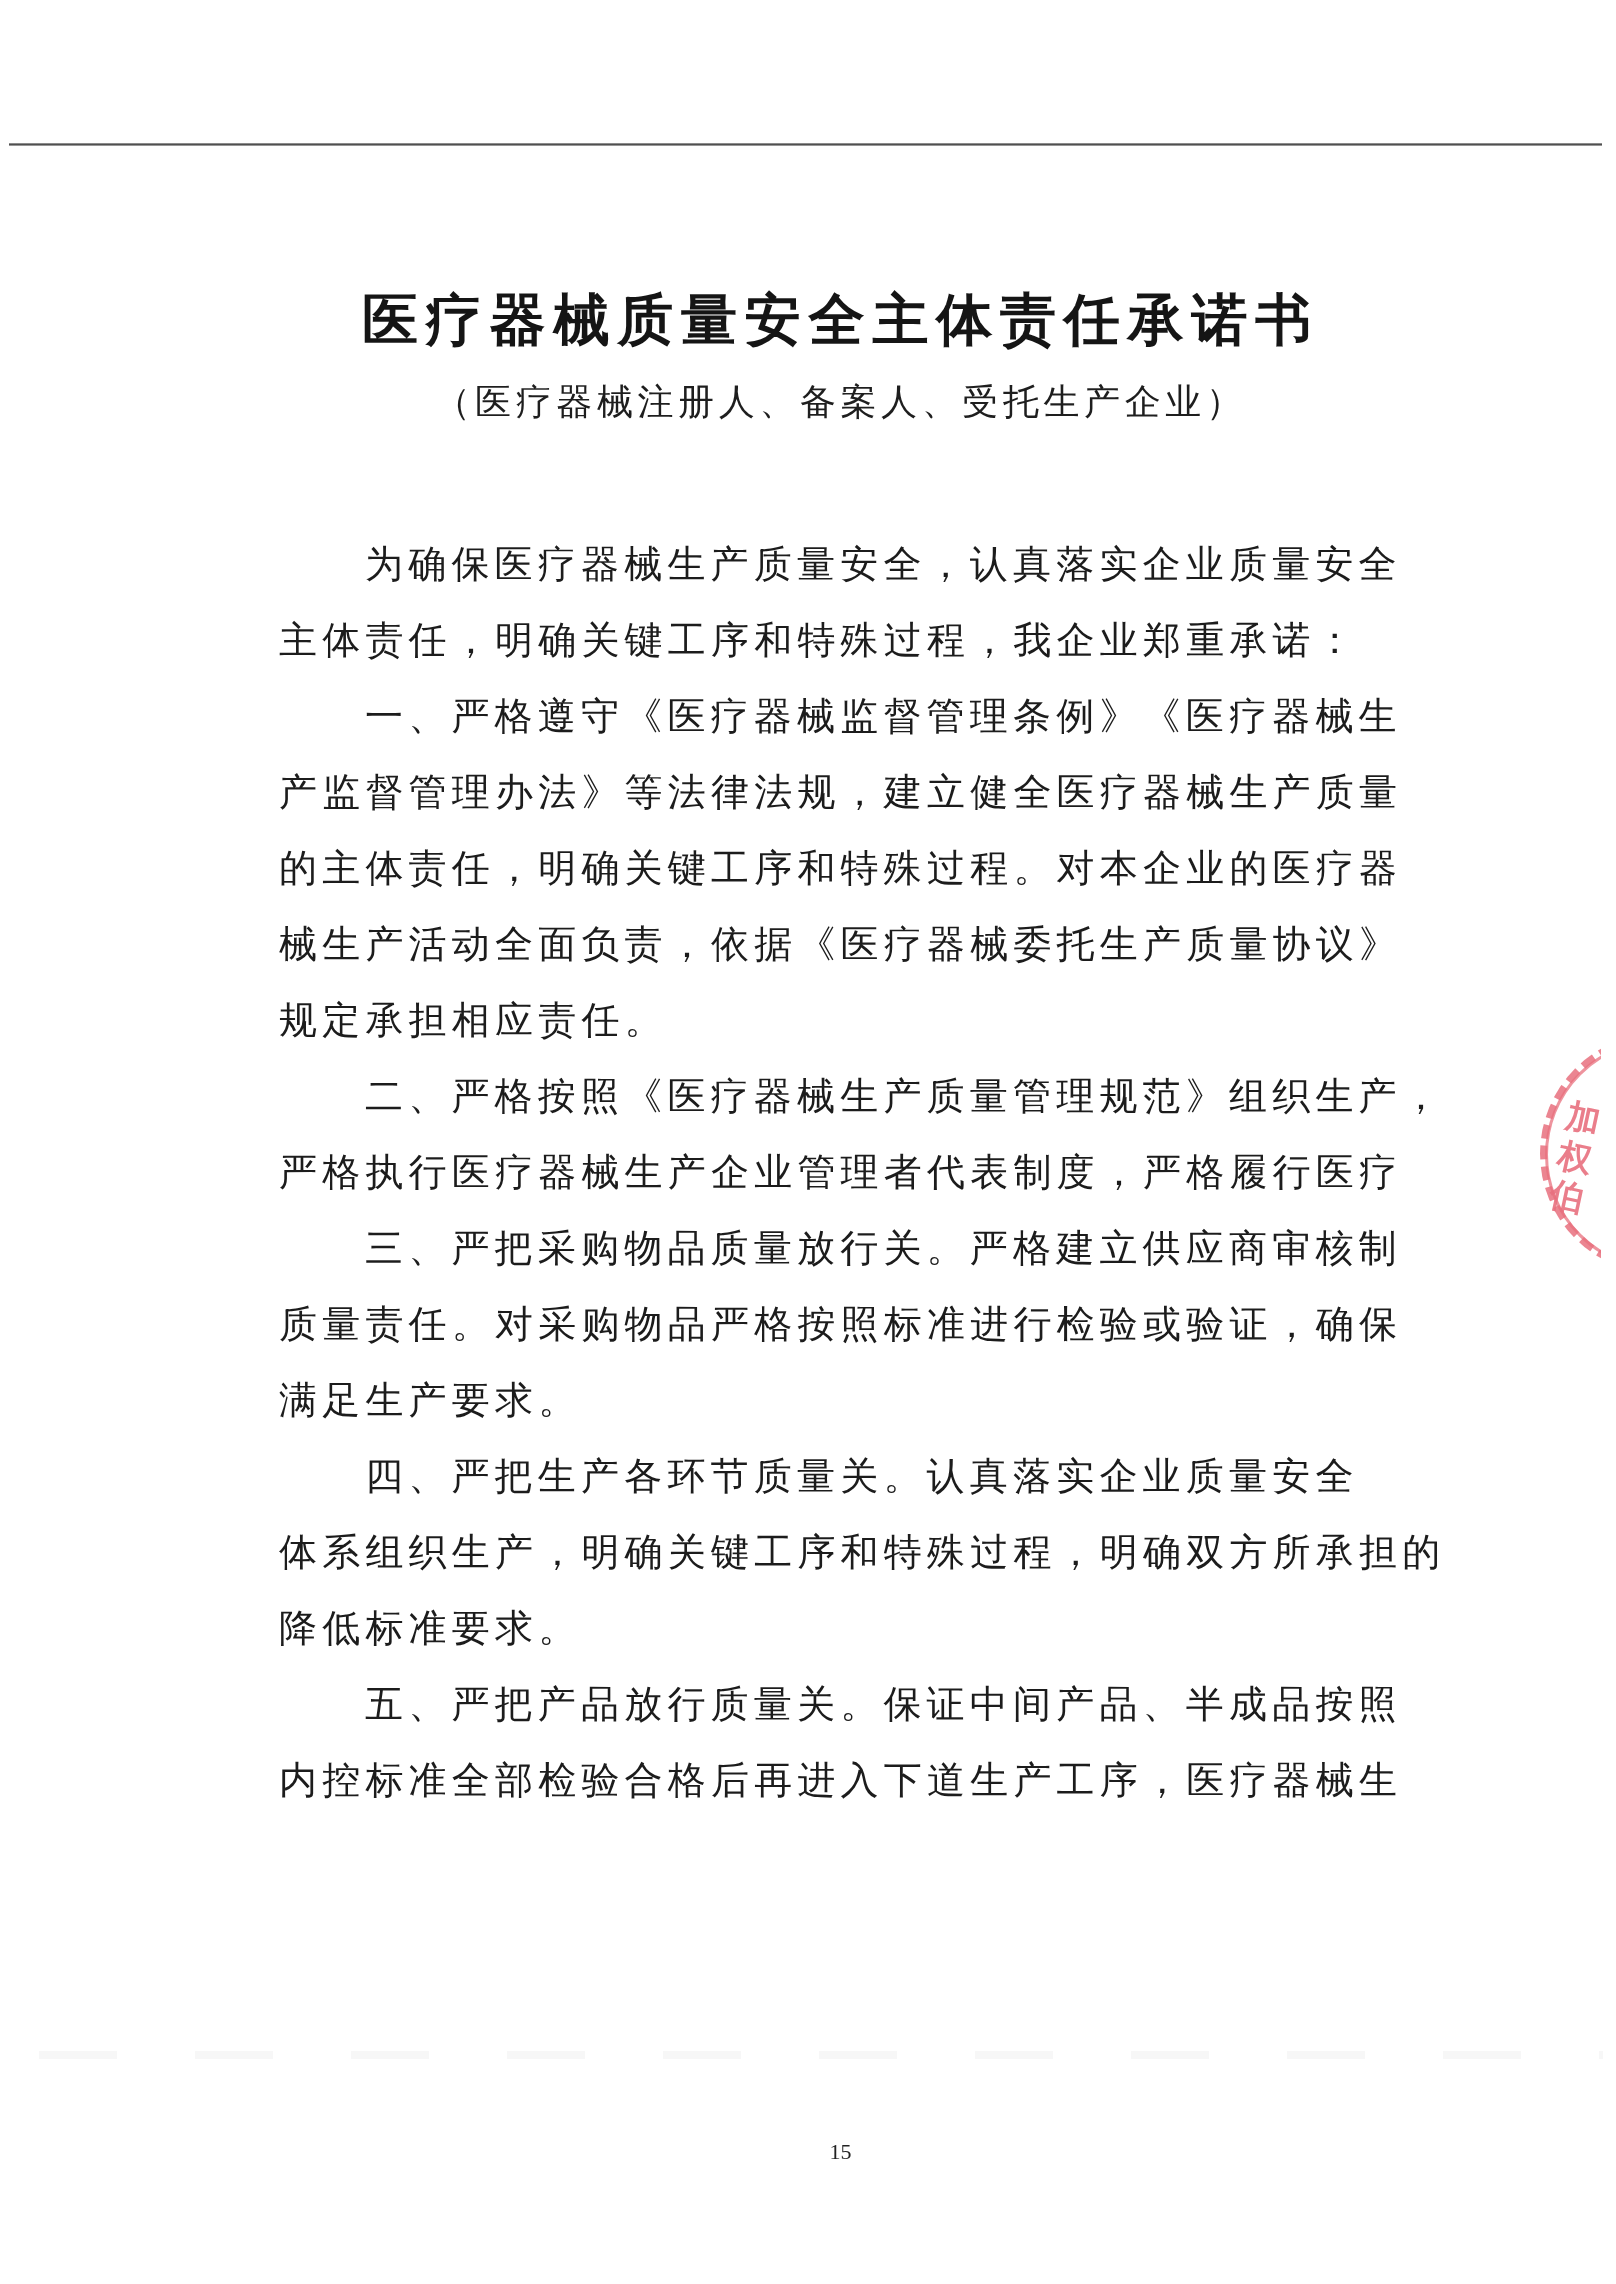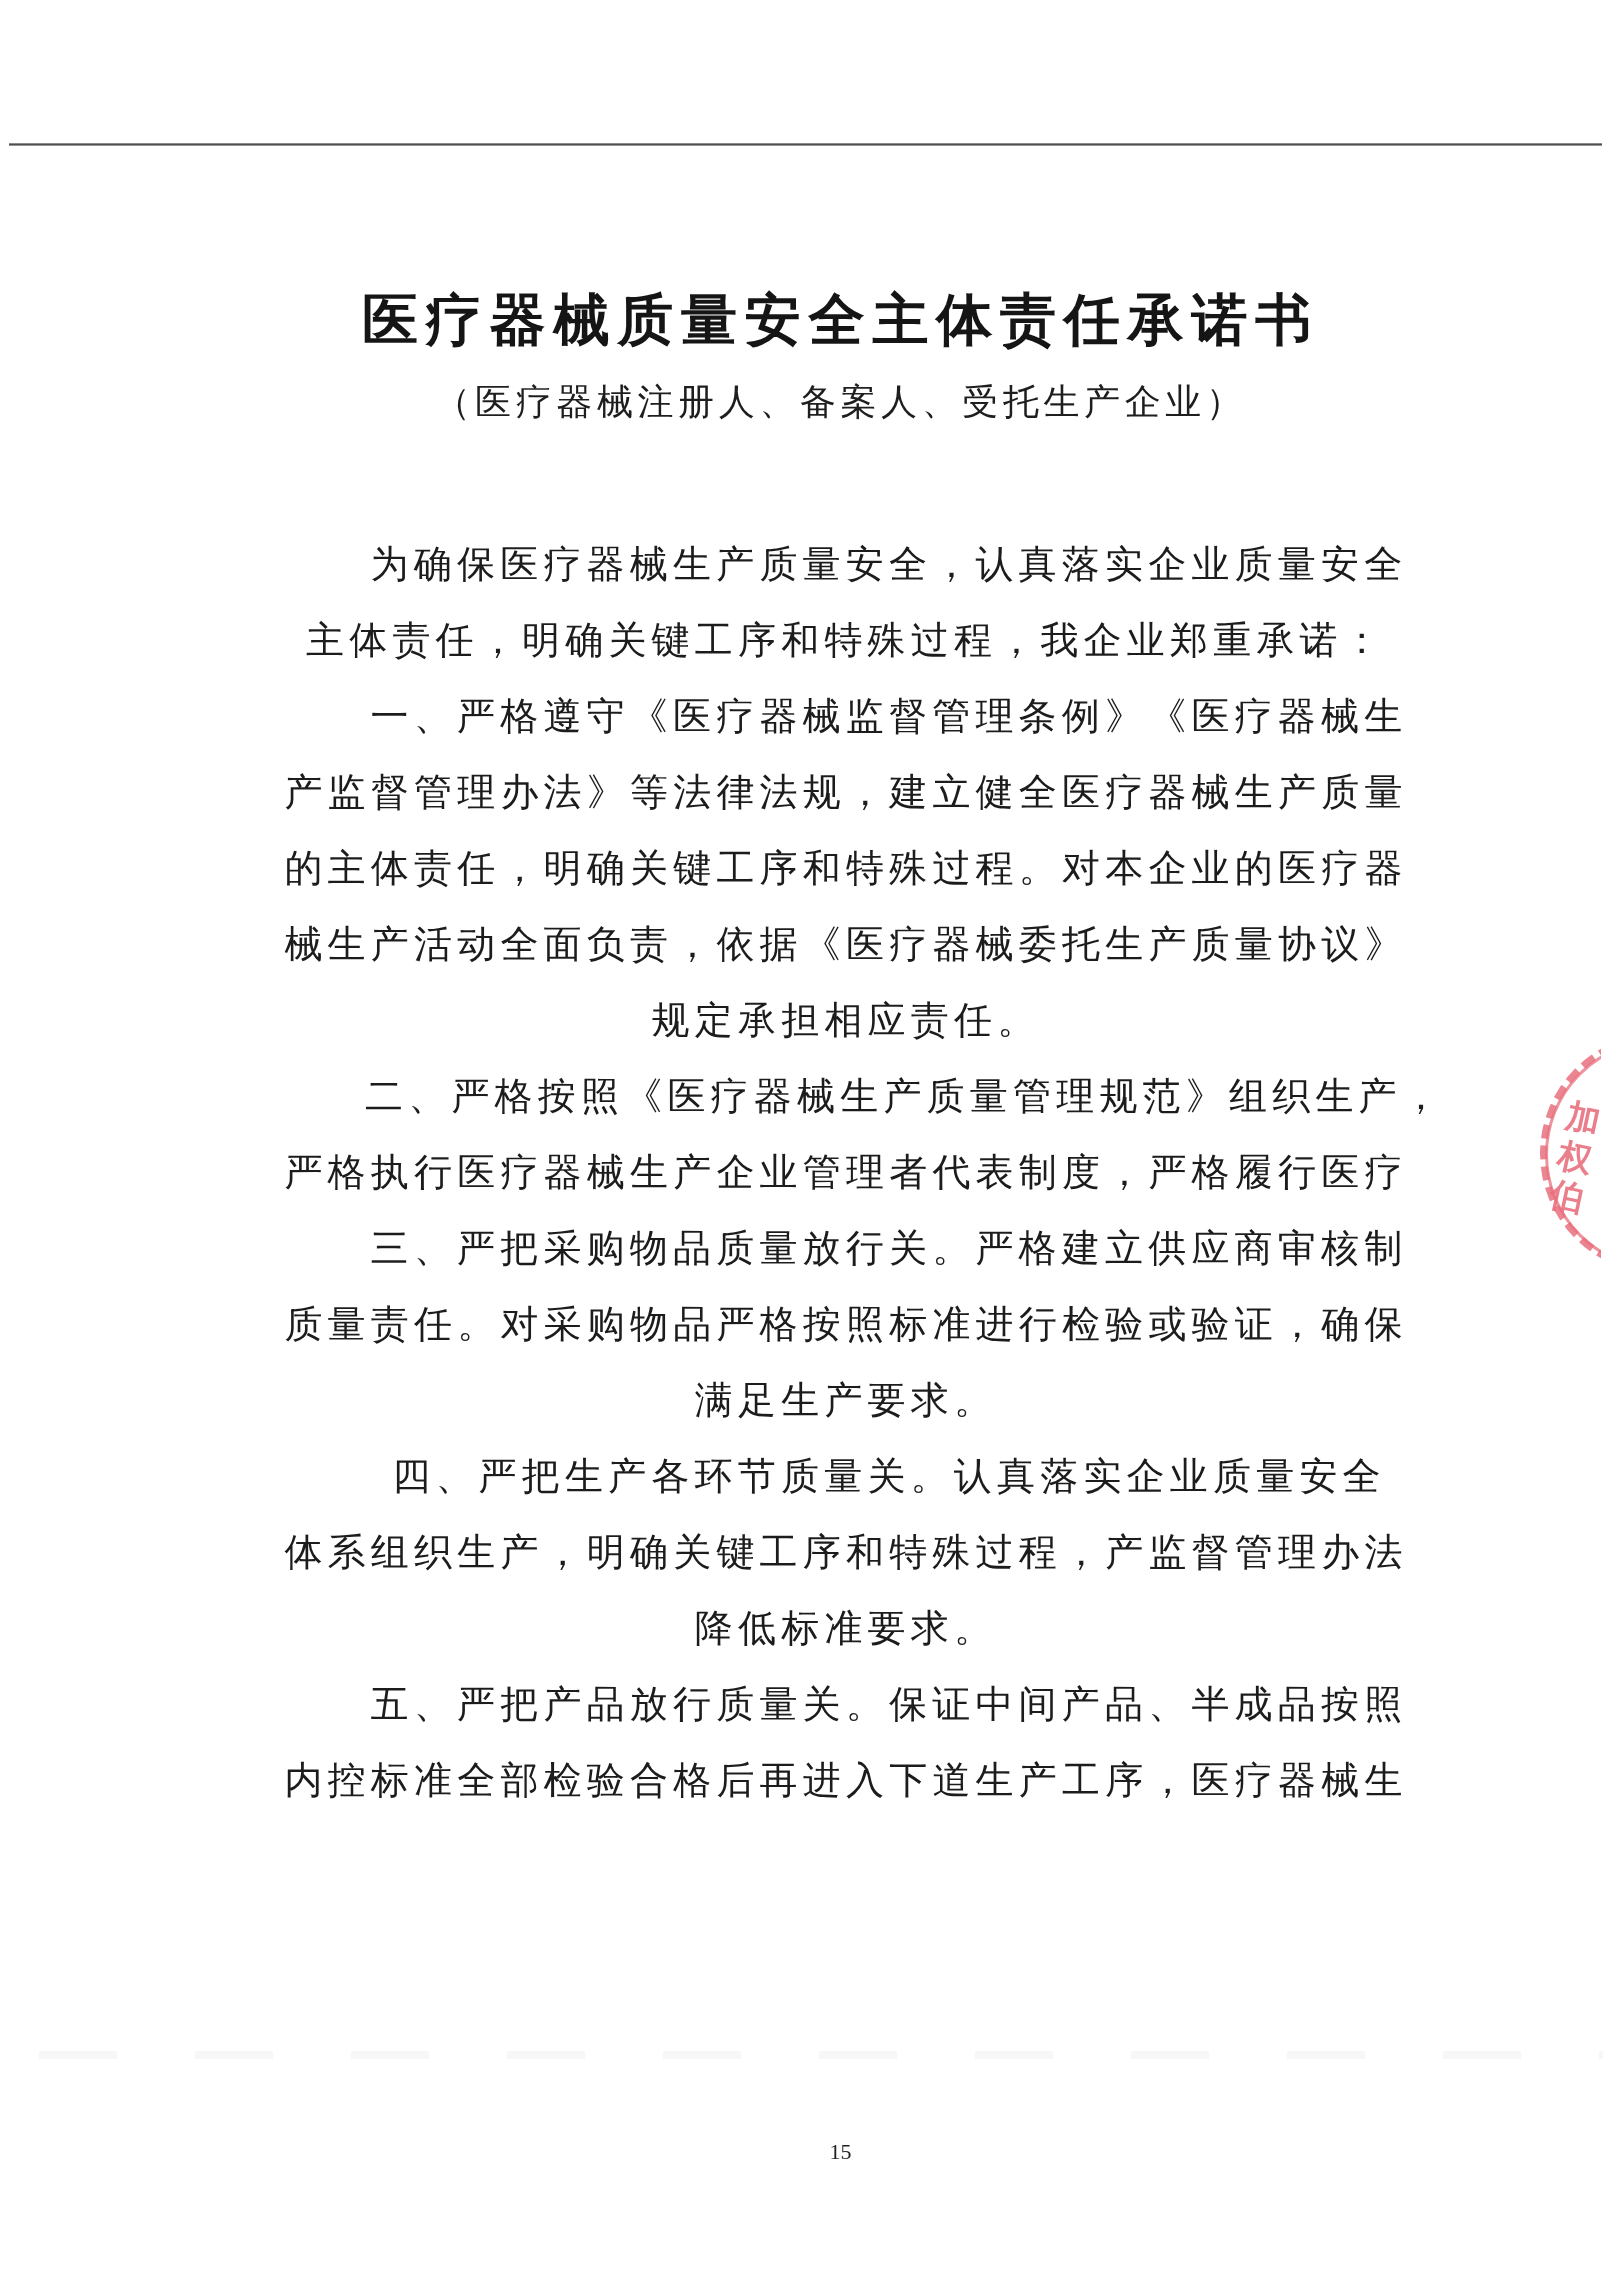--- a/index.html
+++ b/index.html
@@ -45,21 +45,20 @@
     font-size: 36px;
     letter-spacing: 4.6px;
     line-height: 50px;
     color: #1e1e1e;
   }
   .body-text {
     position: absolute;
     left: 279px;
     top: 538px;
     width: 1134px;
-    text-align: center;
   }
   .line {
     display: block;
     height: 76px;
     line-height: 52px;
     font-size: 38px;
     letter-spacing: 5.2px;
     white-space: nowrap;
     color: #1c1c1c;
   }
@@ -142,21 +141,21 @@
   <span class="line">产监督管理办法》等法律法规，建立健全医疗器械生产质量</span>
   <span class="line">的主体责任，明确关键工序和特殊过程。对本企业的医疗器</span>
   <span class="line">械生产活动全面负责，依据《医疗器械委托生产质量协议》</span>
   <span class="line">规定承担相应责任。</span>
   <span class="line indent">二、严格按照《医疗器械生产质量管理规范》组织生产，</span>
   <span class="line">严格执行医疗器械生产企业管理者代表制度，严格履行医疗</span>
   <span class="line indent">三、严把采购物品质量放行关。严格建立供应商审核制</span>
   <span class="line">质量责任。对采购物品严格按照标准进行检验或验证，确保</span>
   <span class="line">满足生产要求。</span>
   <span class="line indent">四、严把生产各环节质量关。认真落实企业质量安全</span>
-  <span class="line">体系组织生产，明确关键工序和特殊过程，产监督管理办法</span>
+  <span class="line">体系组织生产，明确关键工序和特殊过程，明确双方所承担的</span>
   <span class="line">降低标准要求。</span>
   <span class="line indent">五、严把产品放行质量关。保证中间产品、半成品按照</span>
   <span class="line">内控标准全部检验合格后再进入下道生产工序，医疗器械生</span>
 </div>
 
 <div class="stamp-clip">
   <div class="stamp"></div>
   <div class="stamp-inner-ring"></div>
   <div class="stamp-glyphs">加权伯</div>
 </div>

